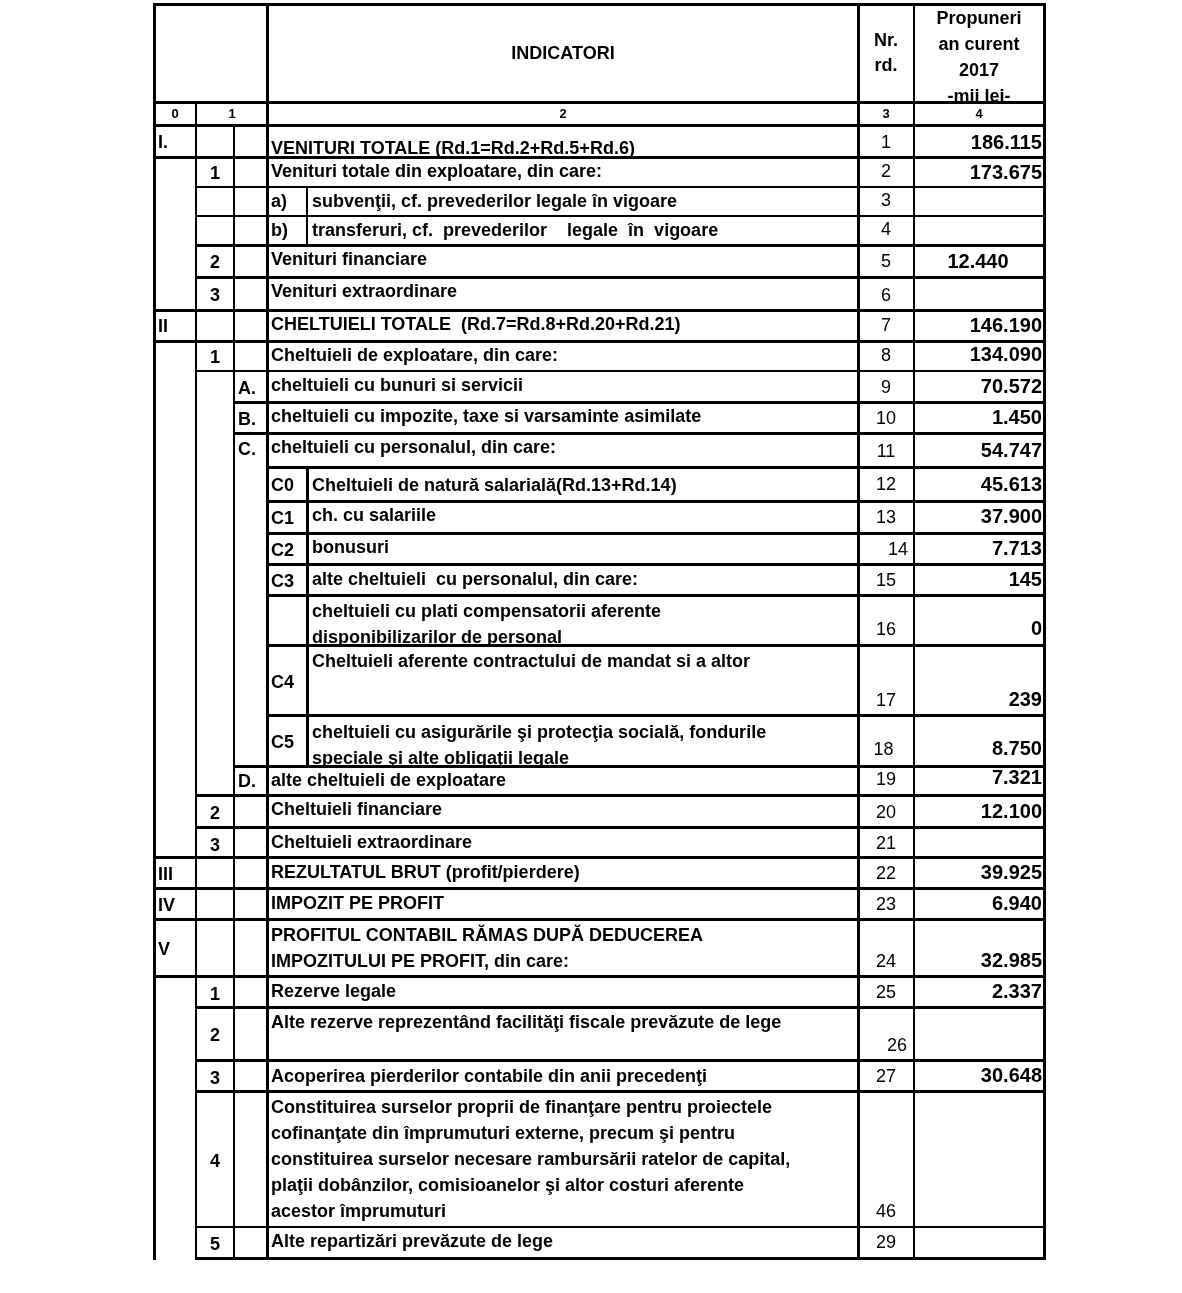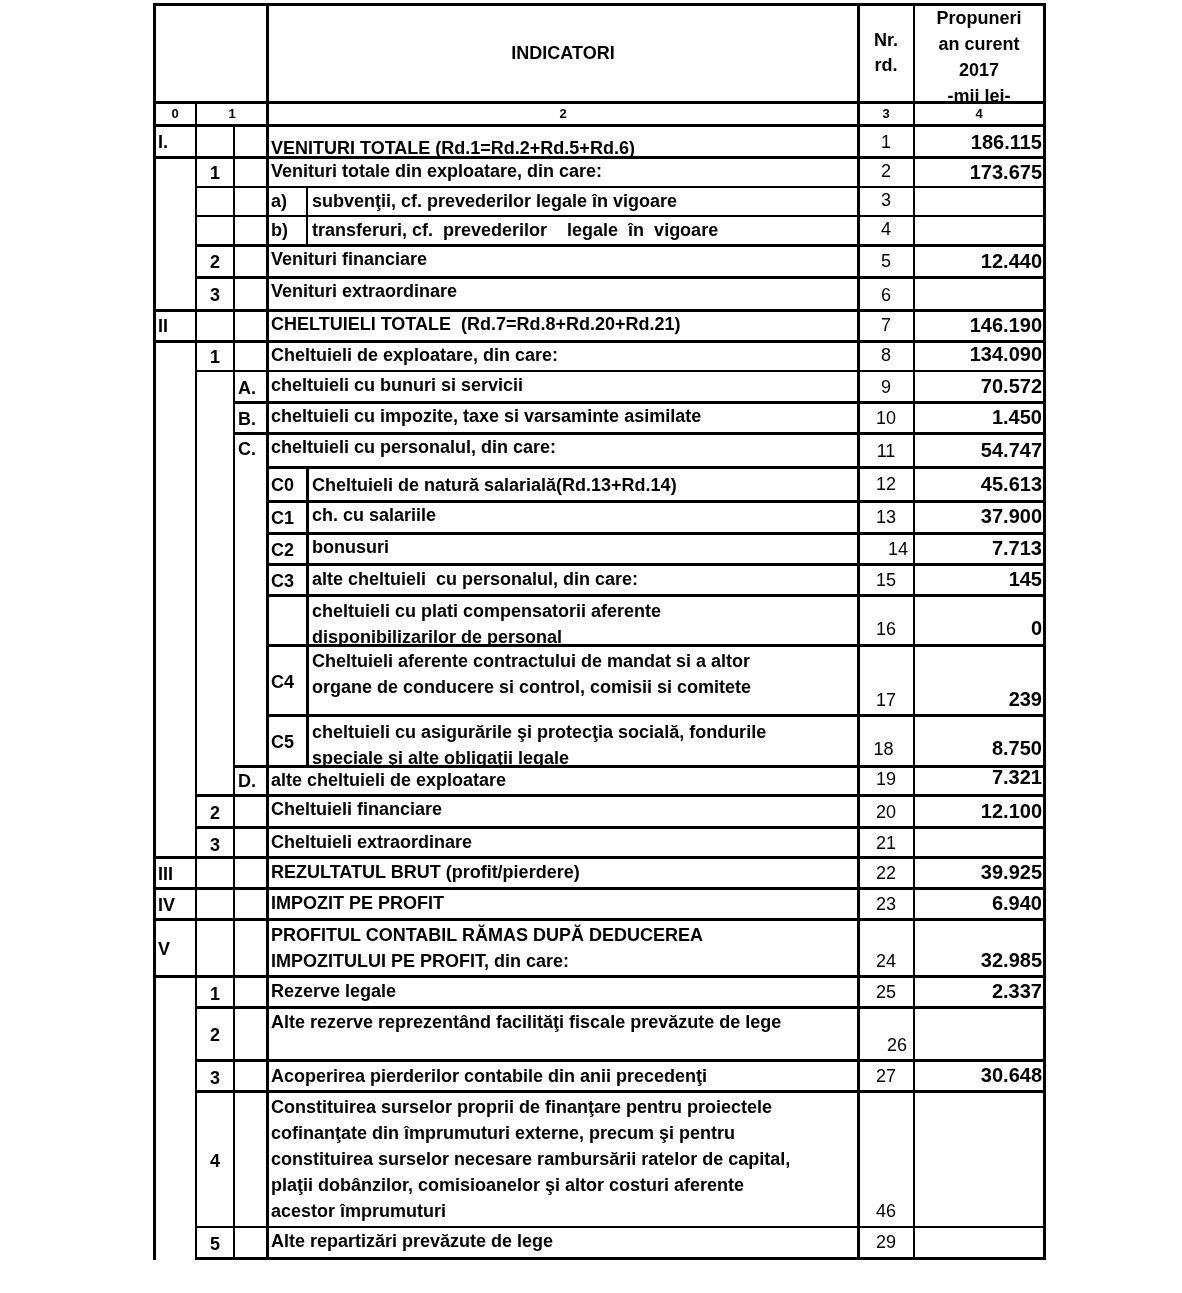--- a/index.html
+++ b/index.html
@@ -107,21 +107,21 @@
 <div class="t" style="left:312px;top:190px;">subvenţii, cf. prevederilor  legale în vigoare</div>
 <div class="t n c" style="left:858px;top:189px;width:56px;">3</div>
 
 <div class="t" style="left:271px;top:219px;">b)</div>
 <div class="t" style="left:312px;top:219px;white-space:pre;">transferuri, cf.  prevederilor    legale  în  vigoare</div>
 <div class="t n c" style="left:858px;top:218px;width:56px;">4</div>
 
 <div class="t c" style="left:196px;top:251px;width:38px;">2</div>
 <div class="t" style="left:271px;top:248px;">Venituri financiare</div>
 <div class="t n c" style="left:858px;top:250px;width:56px;">5</div>
-<div class="t r val" style="left:914px;top:250px;width:128px;">12.440</div>
+<div class="t r val" style="left:914px;top:250px;width:128px;text-align:center;">12.440</div>
 
 <div class="t c" style="left:196px;top:284px;width:38px;">3</div>
 <div class="t" style="left:271px;top:280px;">Venituri extraordinare</div>
 <div class="t n c" style="left:858px;top:284px;width:56px;">6</div>
 
 <div class="t" style="left:158px;top:315px;">II</div>
 <div class="t" style="left:271px;top:313px;white-space:pre;">CHELTUIELI TOTALE  (Rd.7=Rd.8+Rd.20+Rd.21)</div>
 <div class="t n c" style="left:858px;top:314px;width:56px;">7</div>
 <div class="t r val" style="left:914px;top:314px;width:128px;">146.190</div>
 
@@ -168,21 +168,20 @@
 <div class="t" style="left:312px;top:598px;line-height:26px;">
   <div>cheltuieli cu plati compensatorii aferente</div>
   <div>disponibilizarilor de personal</div>
 </div>
 <div class="t n c" style="left:858px;top:618px;width:56px;">16</div>
 <div class="t r val" style="left:914px;top:617px;width:128px;">0</div>
 
 <div class="t" style="left:271px;top:671px;">C4</div>
 <div class="t" style="left:312px;top:648px;line-height:26px;">
   <div>Cheltuieli aferente contractului de mandat si a altor</div>
-  <div>organe de conducere si control, comisii si comitete</div>
 </div>
 <div class="t n c" style="left:858px;top:689px;width:56px;">17</div>
 <div class="t r val" style="left:914px;top:688px;width:128px;">239</div>
 
 <div class="t" style="left:271px;top:731px;">C5</div>
 <div class="t" style="left:312px;top:719px;line-height:26px;">
   <div>cheltuieli cu asigurările şi protecţia socială, fondurile</div>
   <div>speciale şi alte obligaţii legale</div>
 </div>
 <div class="t n c" style="left:858px;top:738px;width:51px;">18</div>

